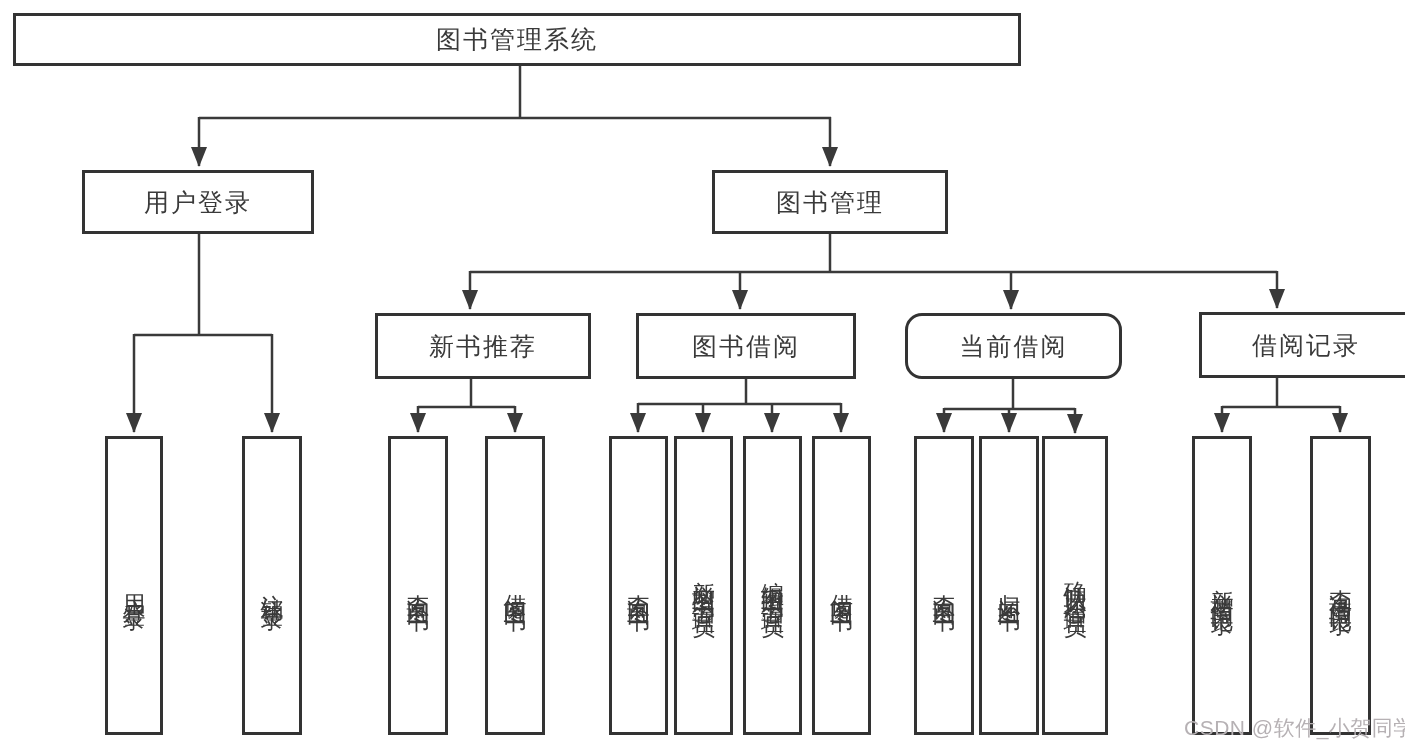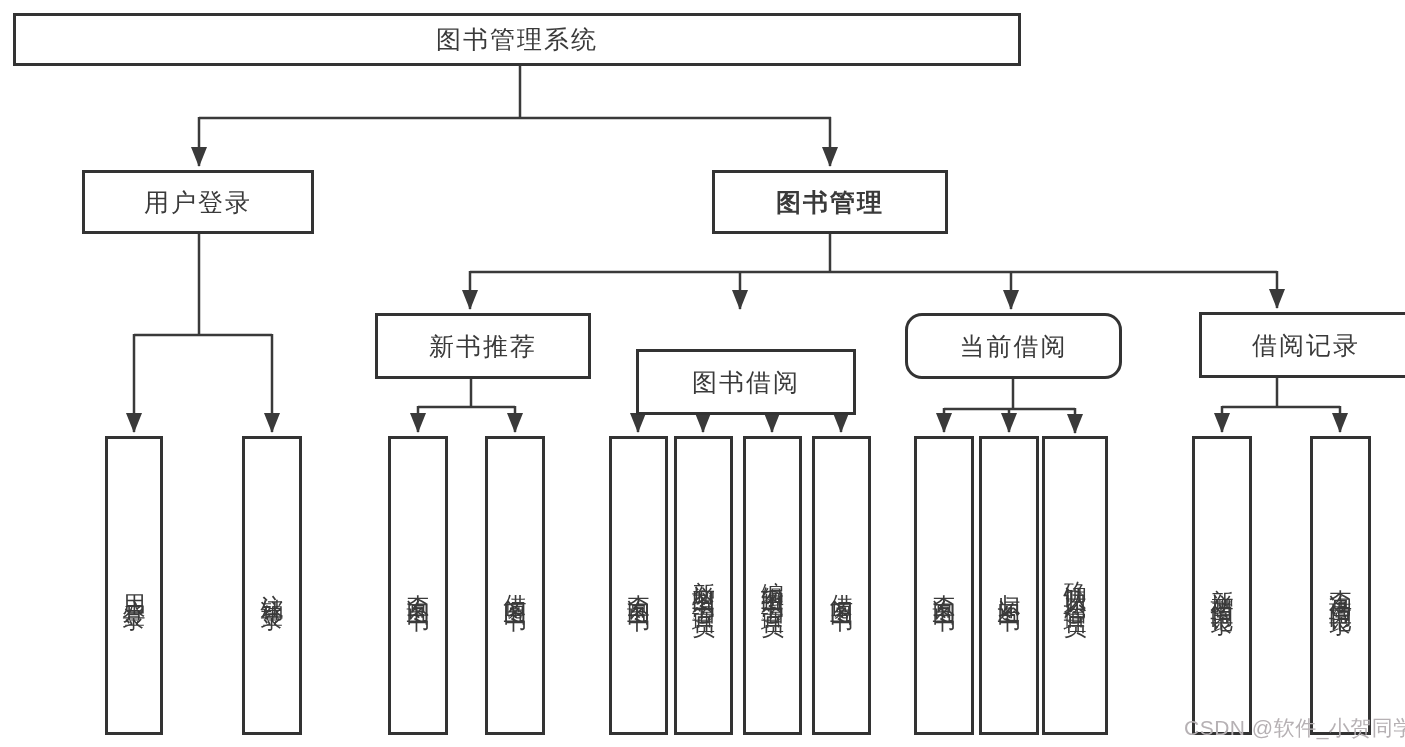--- a/index.html
+++ b/index.html
@@ -44,23 +44,23 @@
     text-orientation: mixed;
     font-size: 23px;
     letter-spacing: 5px;
     color: #3a3a3a;
     line-height: 1;
     white-space: nowrap;
   }
   
   .n-root            { left: 13px;   top: 13px;  width: 1008px; height: 53px; text-align: right; }
   .n-user-login      { left: 82px;   top: 170px; width: 232px;  height: 64px; }
-  .n-book-mgmt       { left: 712px;  top: 170px; width: 236px;  height: 64px; font-weight: bold; }
+  .n-book-mgmt       { left: 712px;  top: 170px; width: 236px;  height: 64px; }
   .n-new-book        { left: 375px;  top: 313px; width: 216px;  height: 66px; }
-  .n-book-borrow     { left: 636px;  top: 313px; width: 220px;  height: 66px; margin-top: 36px; }
+  .n-book-borrow     { left: 636px;  top: 313px; width: 220px;  height: 66px; }
   .n-current-borrow  { left: 905px;  top: 313px; width: 217px;  height: 66px; border-radius: 17px; }
   .n-borrow-records  { left: 1173px; top: 312px; width: 214px;  height: 66px; margin-left: 26px; }
   .leaf { top: 436px; height: 299px; }
   .lf-1  { left: 105px;  width: 58px; }
   .lf-2  { left: 242px;  width: 60px; }
   .lf-3  { left: 388px;  width: 60px; }
   .lf-4  { left: 485px;  width: 60px; }
   .lf-5  { left: 609px;  width: 59px; }
   .lf-6  { left: 674px;  width: 59px; }
   .lf-7  { left: 743px;  width: 59px; }

